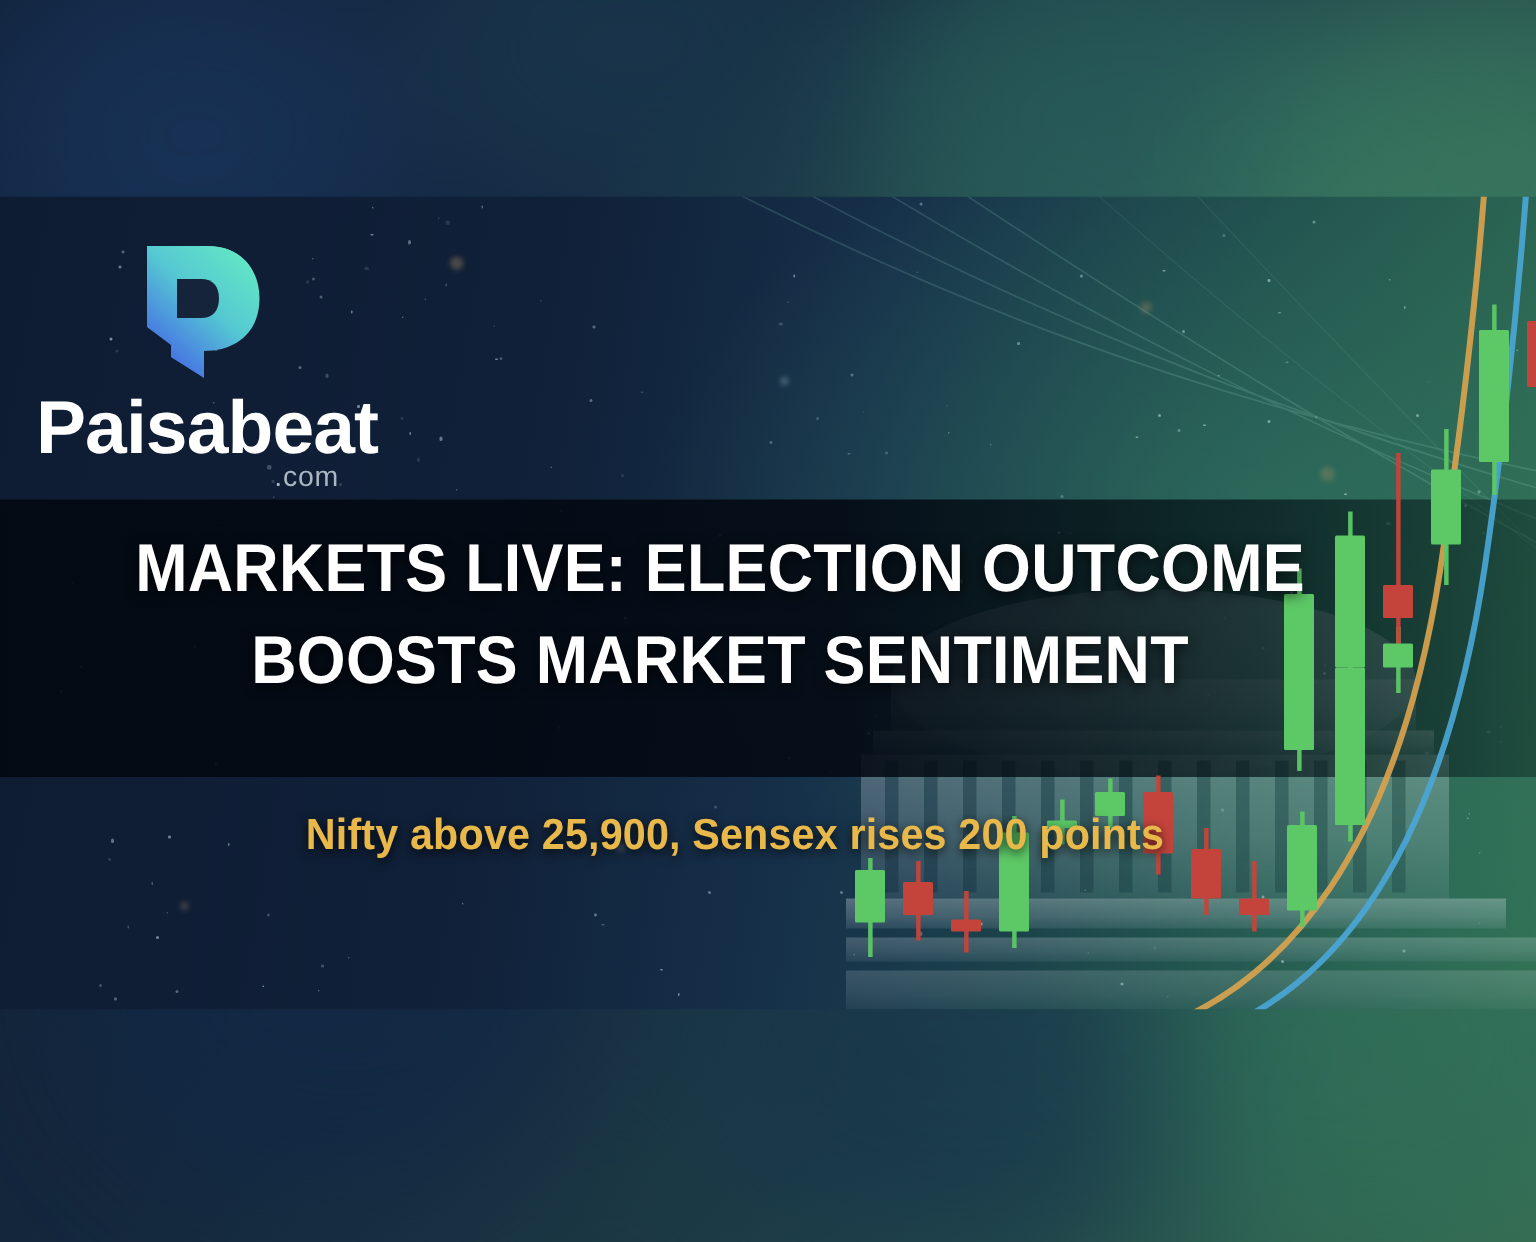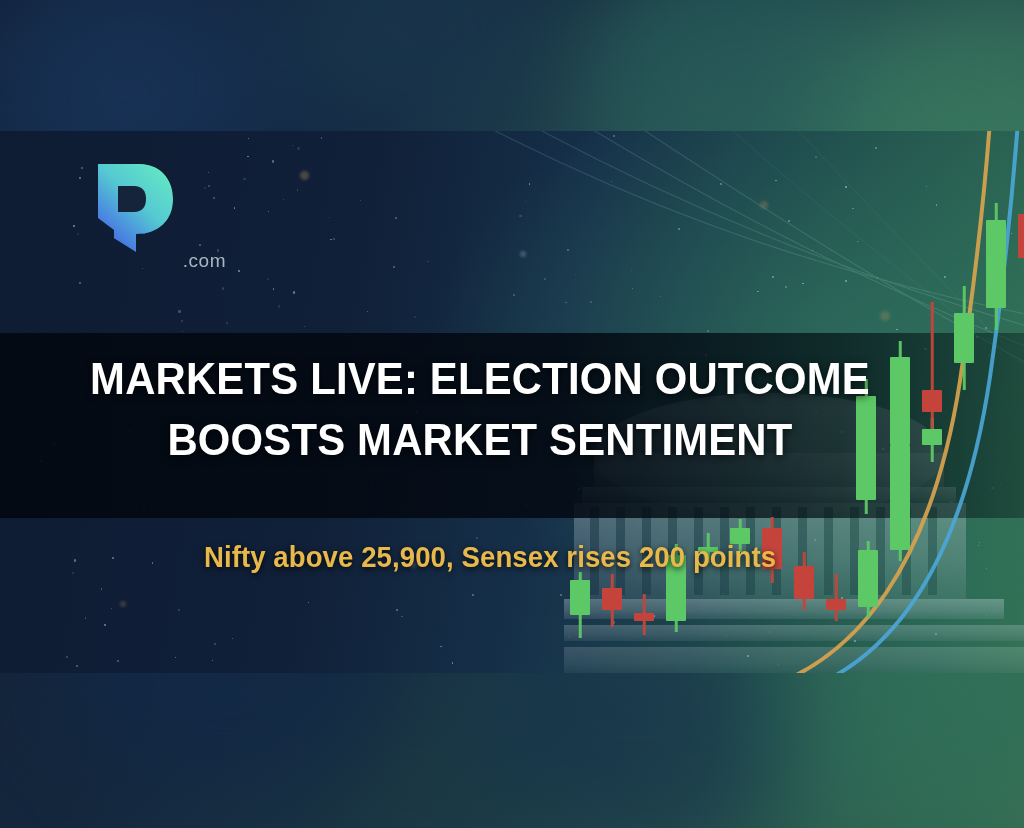--- a/index.html
+++ b/index.html
@@ -440,20 +440,21 @@
         </defs>
 
         <path d="M8,4 H48 C70,4 82,18 82,38 C82,58 70,72 48,72 L44,72 L44,90 L24,78 L24,4 Z
                  M8,4 L8,58 L24,70 L24,4 Z" fill="url(#lg)"></path>
         <path d="M10,4 H48 C70,4 83,19 83,39 C83,61 68,74 46,74 L46,92 L24,78 L24,56
                  L44,56 C54,56 60,49 60,39 C60,29 54,22 44,22 L24,22 L24,4 Z" fill="url(#lg)"></path>
 
         <path d="M24,22 L44,22 C54,22 60,29 60,39 C60,49 54,56 44,56 L24,56 Z" fill="#16263b" opacity=".0"></path>
         <path d="M28,26 L44,26 C52,26 56,31 56,39 C56,47 52,52 44,52 L28,52 Z" fill="#15243a"></path>
       </svg>
+      <div id="logo-word">Paisabeat</div>
       <div id="logo-dotcom">.com</div>
     </div>
 
     <div id="headline">
       <span class="ln">MARKETS LIVE: ELECTION OUTCOME</span>
       <span class="ln">BOOSTS MARKET SENTIMENT</span>
     </div>
 
     <div id="subtitle">Nifty above 25,900, Sensex rises 200 points</div>
 

